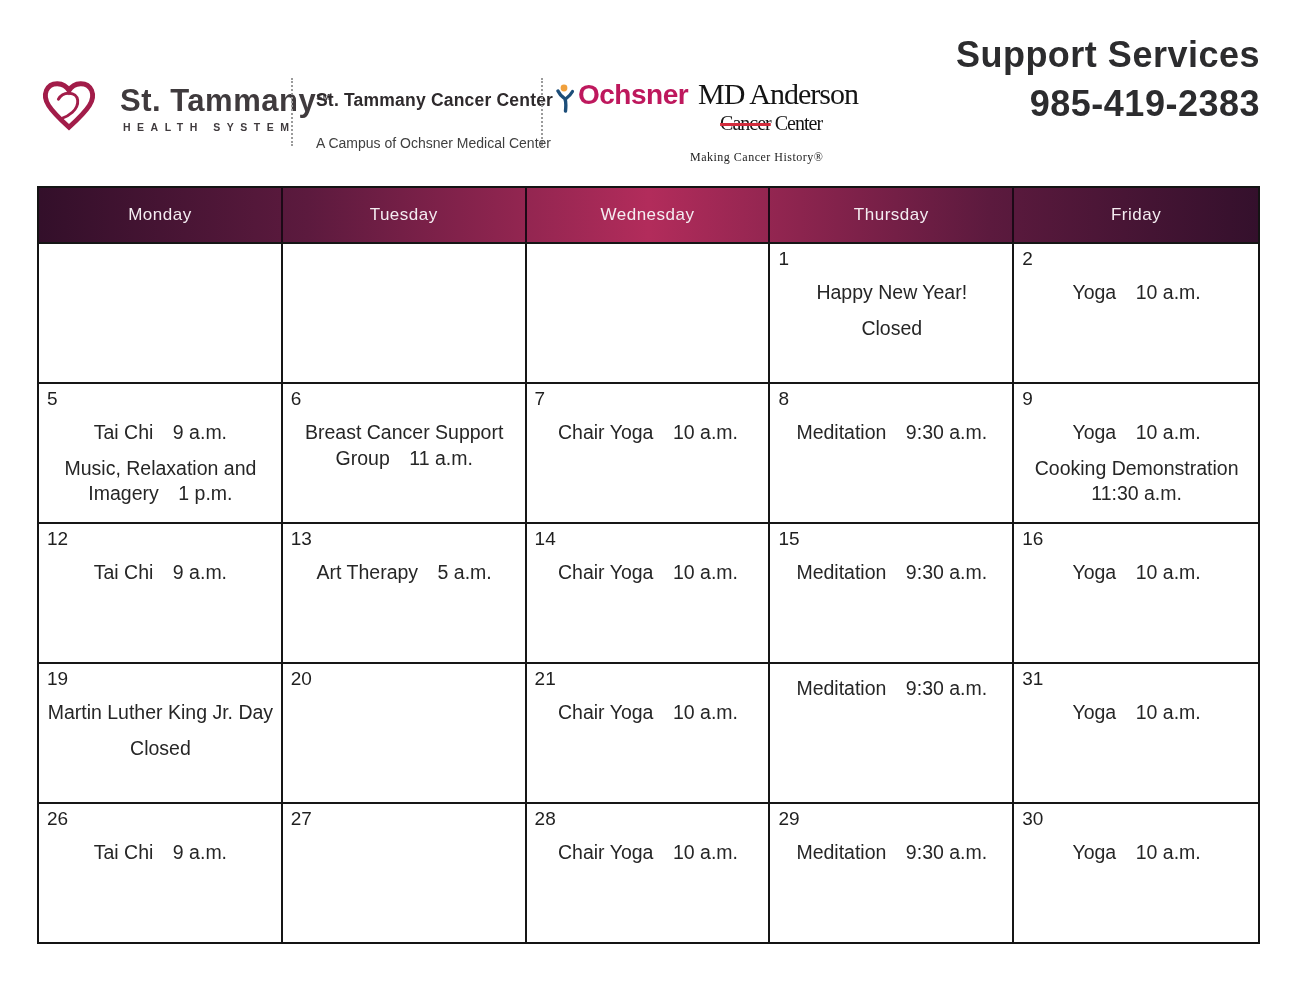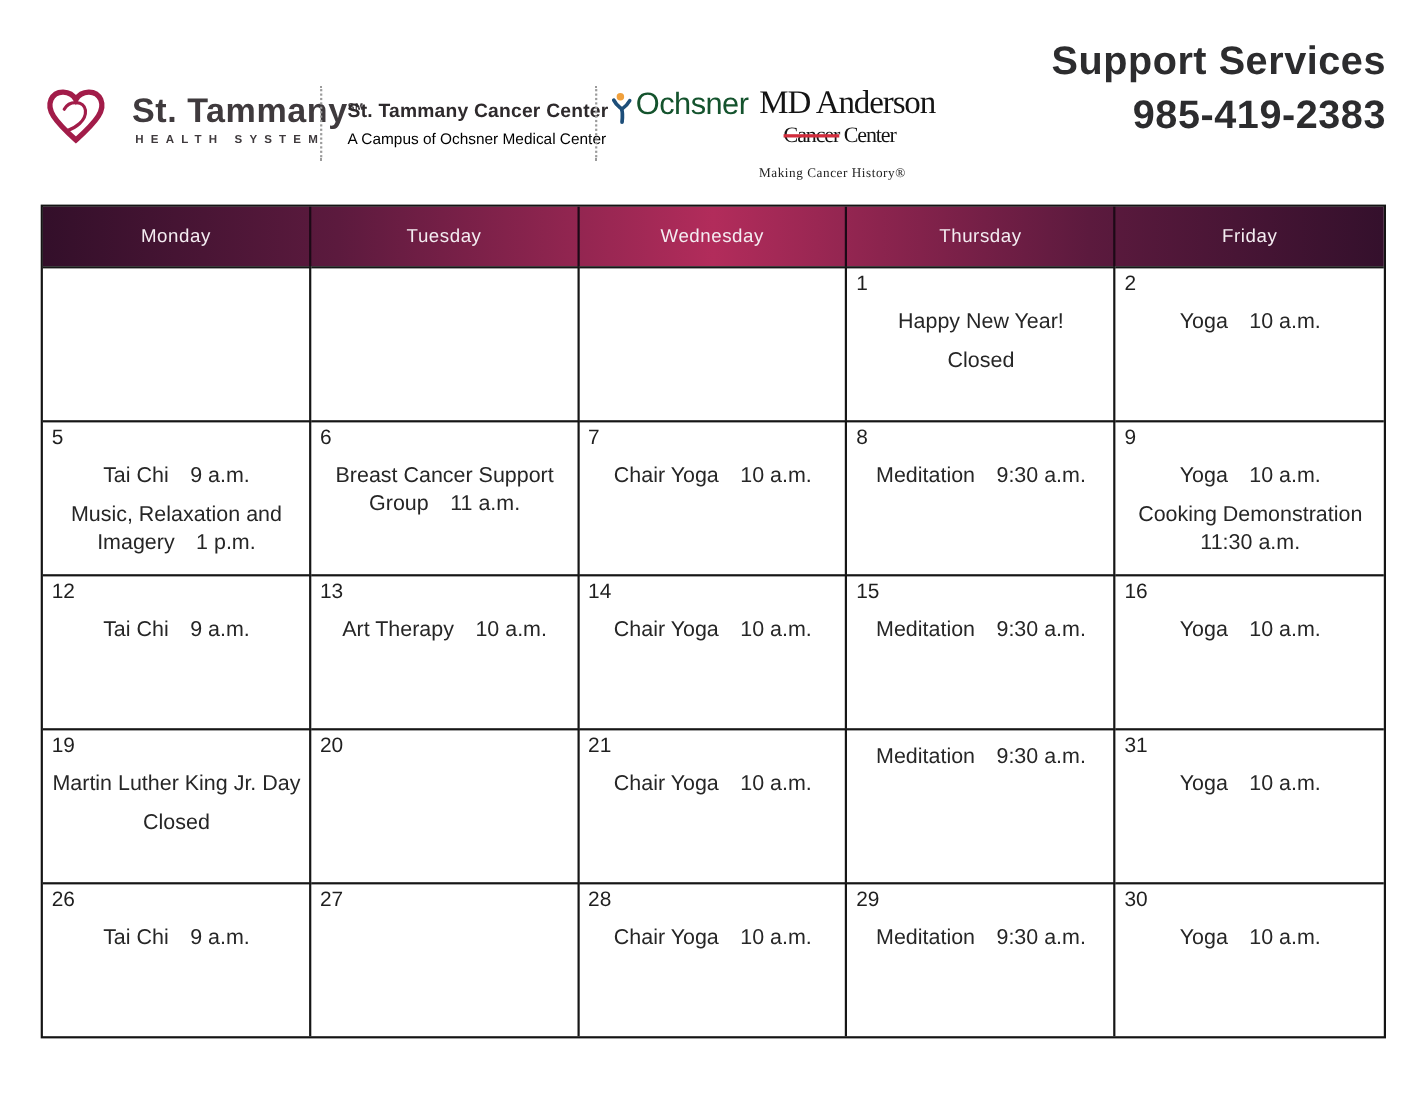--- a/index.html
+++ b/index.html
@@ -16,25 +16,25 @@
   .logo-st svg{display:block;}
   .st-text{padding-top:2px;}
   .st-word{font-size:31px;font-weight:bold;color:#3f3a3d;letter-spacing:0.5px;line-height:30px;}
   .st-word sup{font-size:9px;font-weight:bold;vertical-align:super;}
   .st-sub{font-size:10.5px;font-weight:bold;color:#3f3a3d;letter-spacing:6.5px;margin-top:5px;margin-left:3px;}
   .vdiv{position:absolute;top:78px;height:68px;width:0;border-left:2px dotted #9b9b9b;}
   .vdiv-1{left:291px;}
   .vdiv-2{left:541px;}
   .cc-block{position:absolute;left:316px;top:90px;}
   .cc-title{font-size:17.5px;font-weight:bold;color:#2e2a2c;letter-spacing:0.2px;}
-  .cc-sub{font-size:14px;color:#000000;margin-top:7px;}
+  .cc-sub{font-size:14px;color:#404040;margin-top:24px;}
   .och-block{position:absolute;left:556px;top:80px;}
   .och-row{display:flex;align-items:flex-start;}
   .och-mark{margin-top:4px;}
-  .och-word{font-size:28px;font-weight:normal;color:#14532d;letter-spacing:-0.5px;line-height:30px;}
+  .och-word{font-size:28px;font-weight:bold;color:#be185d;letter-spacing:-0.5px;line-height:30px;}
   .mda{font-family:"Liberation Serif",serif;color:#141414;margin-left:10px;}
   .mda-line1{font-size:30px;line-height:28px;letter-spacing:-1px;}
   .mda-line2{font-size:20px;line-height:30px;letter-spacing:-1px;margin-left:22px;}
   .strike{text-decoration:line-through;text-decoration-color:#d22d3d;text-decoration-thickness:3px;}
   .mch{font-family:"Liberation Serif",serif;font-size:12px;color:#222;margin-top:12px;margin-left:134px;letter-spacing:0.5px;}
   .title-block{position:absolute;right:38px;top:30px;text-align:right;
     font-size:36px;font-weight:800;color:#2c2c2e;line-height:49px;letter-spacing:0.5px;}
 
   
   .calendar{position:absolute;left:37px;top:186px;width:1219px;border:2px solid #141414;background:#fff;}
@@ -171,21 +171,21 @@
         </div>
         <div class="cell">
           <div class="date">12</div>
           <div class="events">
             <div class="event">Tai Chi  9 a.m.</div>
           </div>
         </div>
         <div class="cell">
           <div class="date">13</div>
           <div class="events">
-            <div class="event">Art Therapy  10 a.m.</div>
+            <div class="event">Art Therapy  5 a.m.</div>
           </div>
         </div>
         <div class="cell">
           <div class="date">14</div>
           <div class="events">
             <div class="event">Chair Yoga  10 a.m.</div>
           </div>
         </div>
         <div class="cell">
           <div class="date">15</div>

